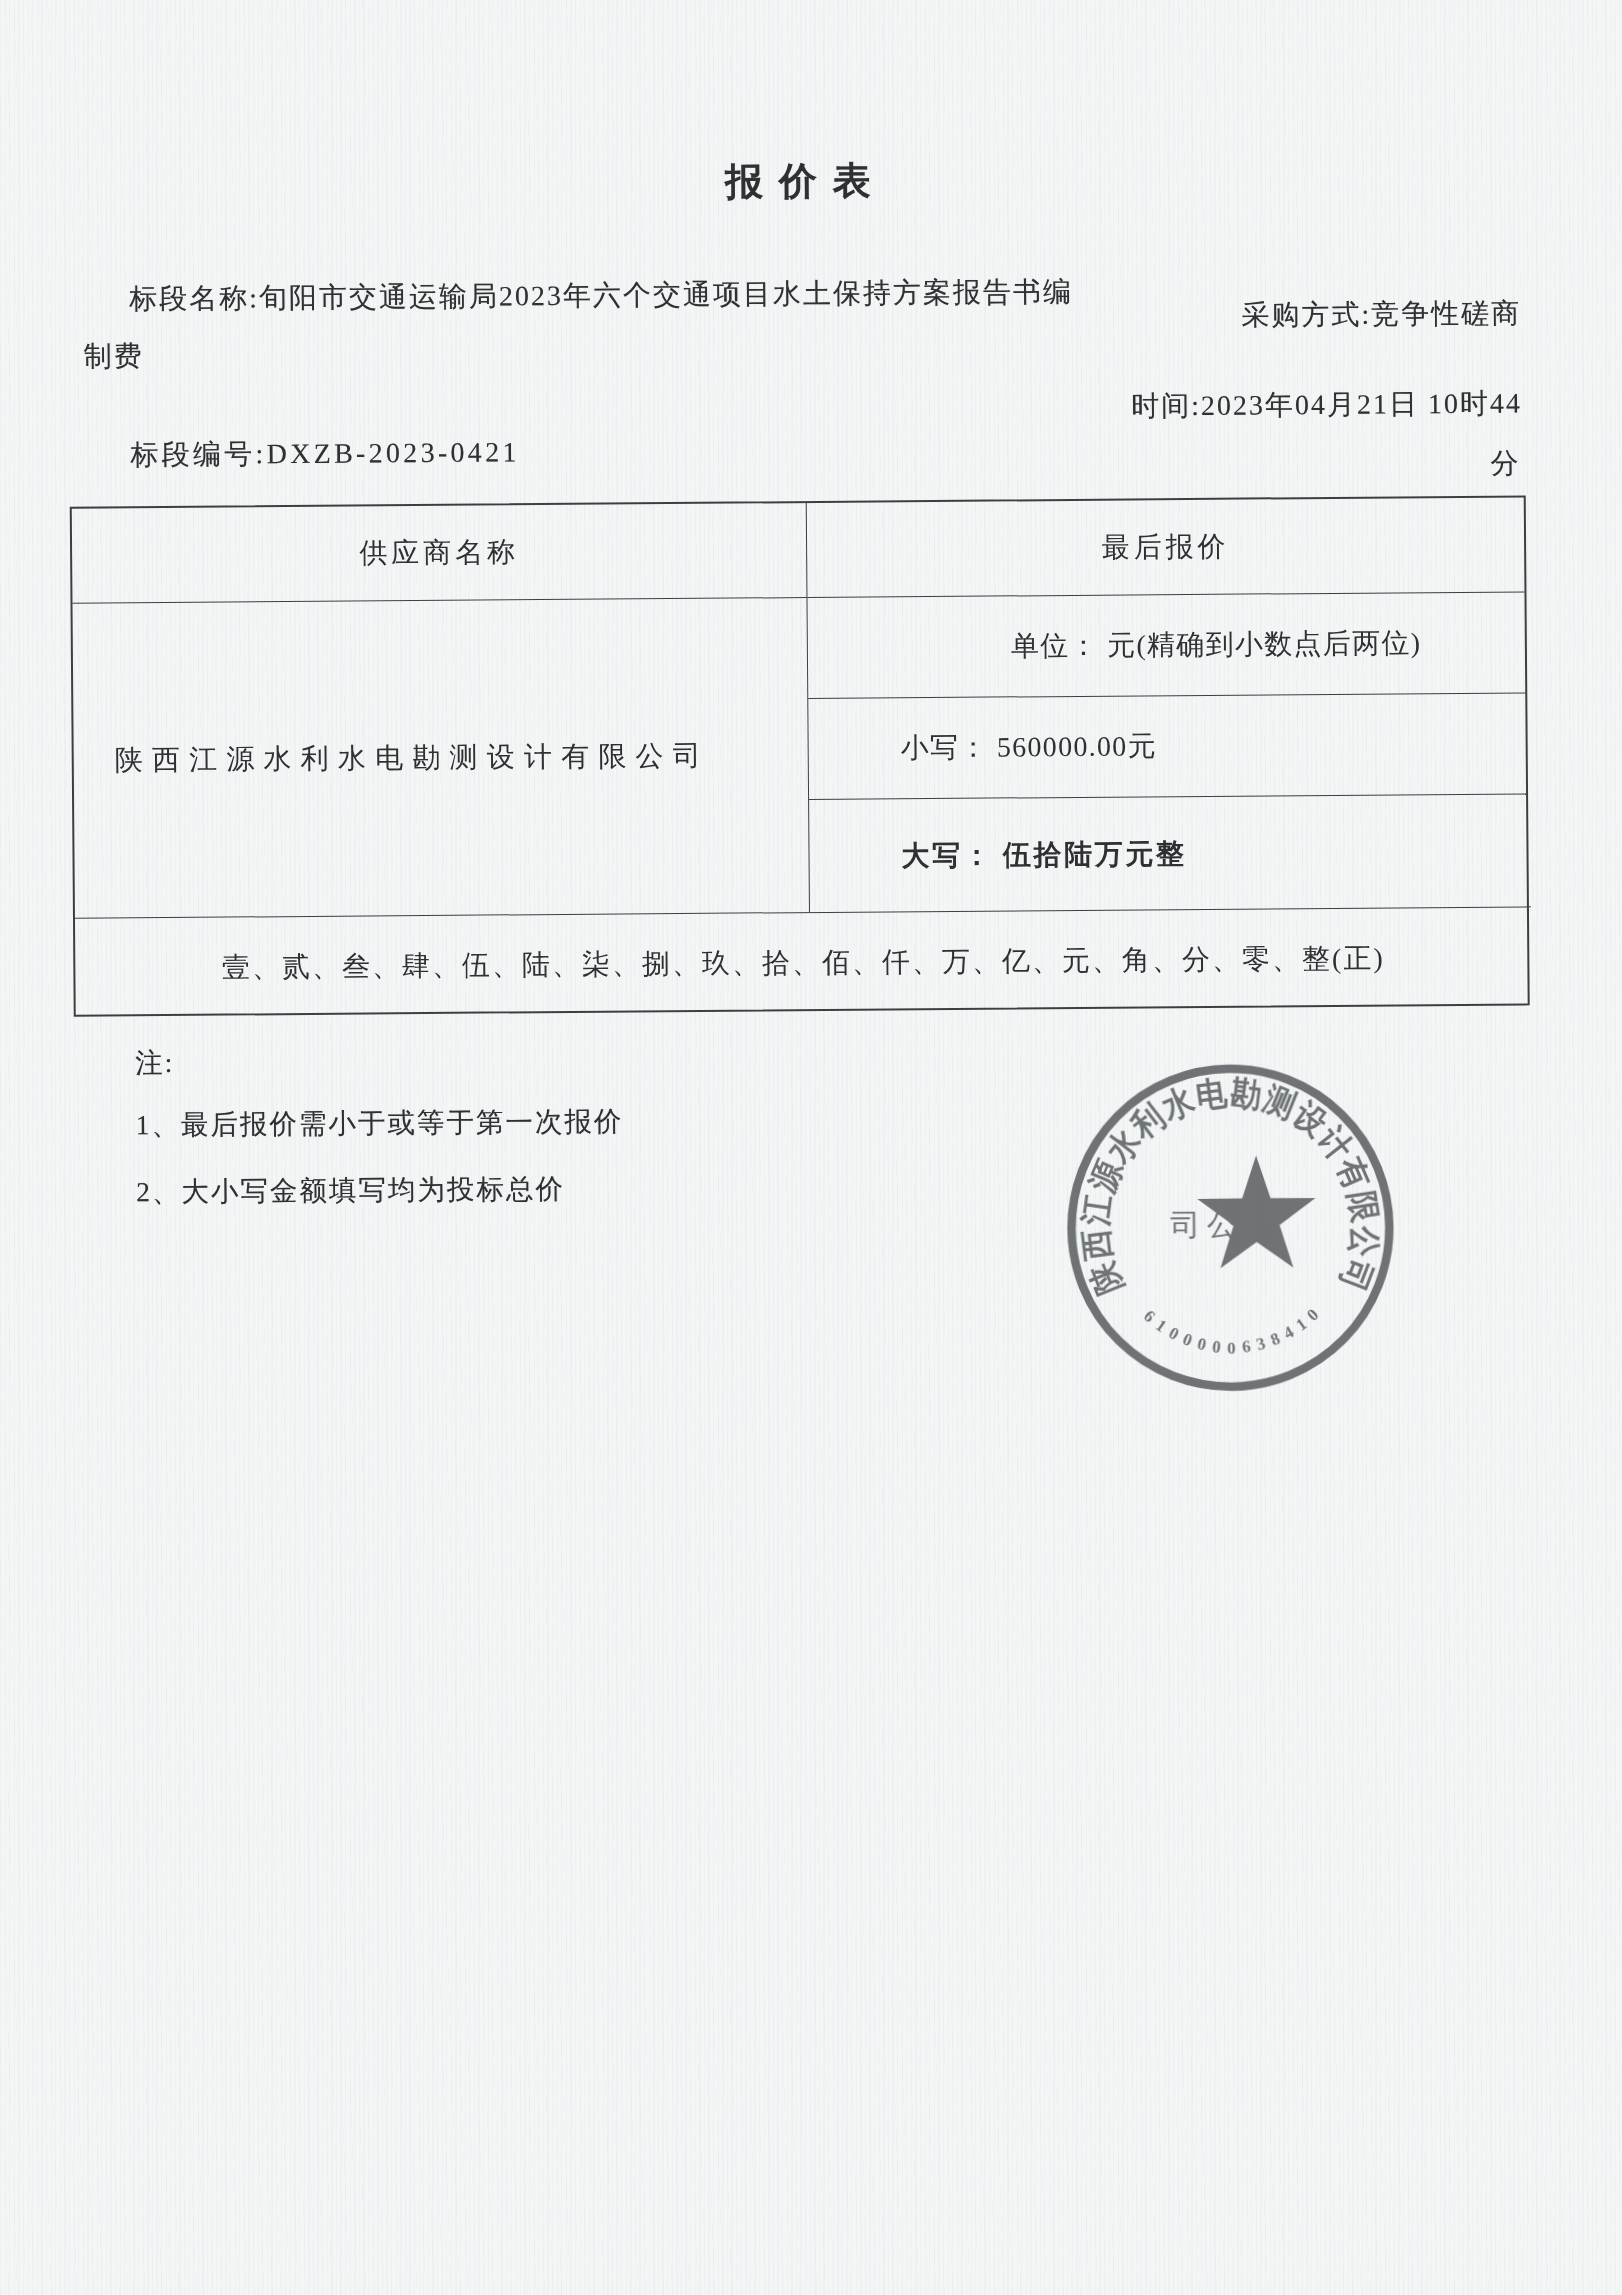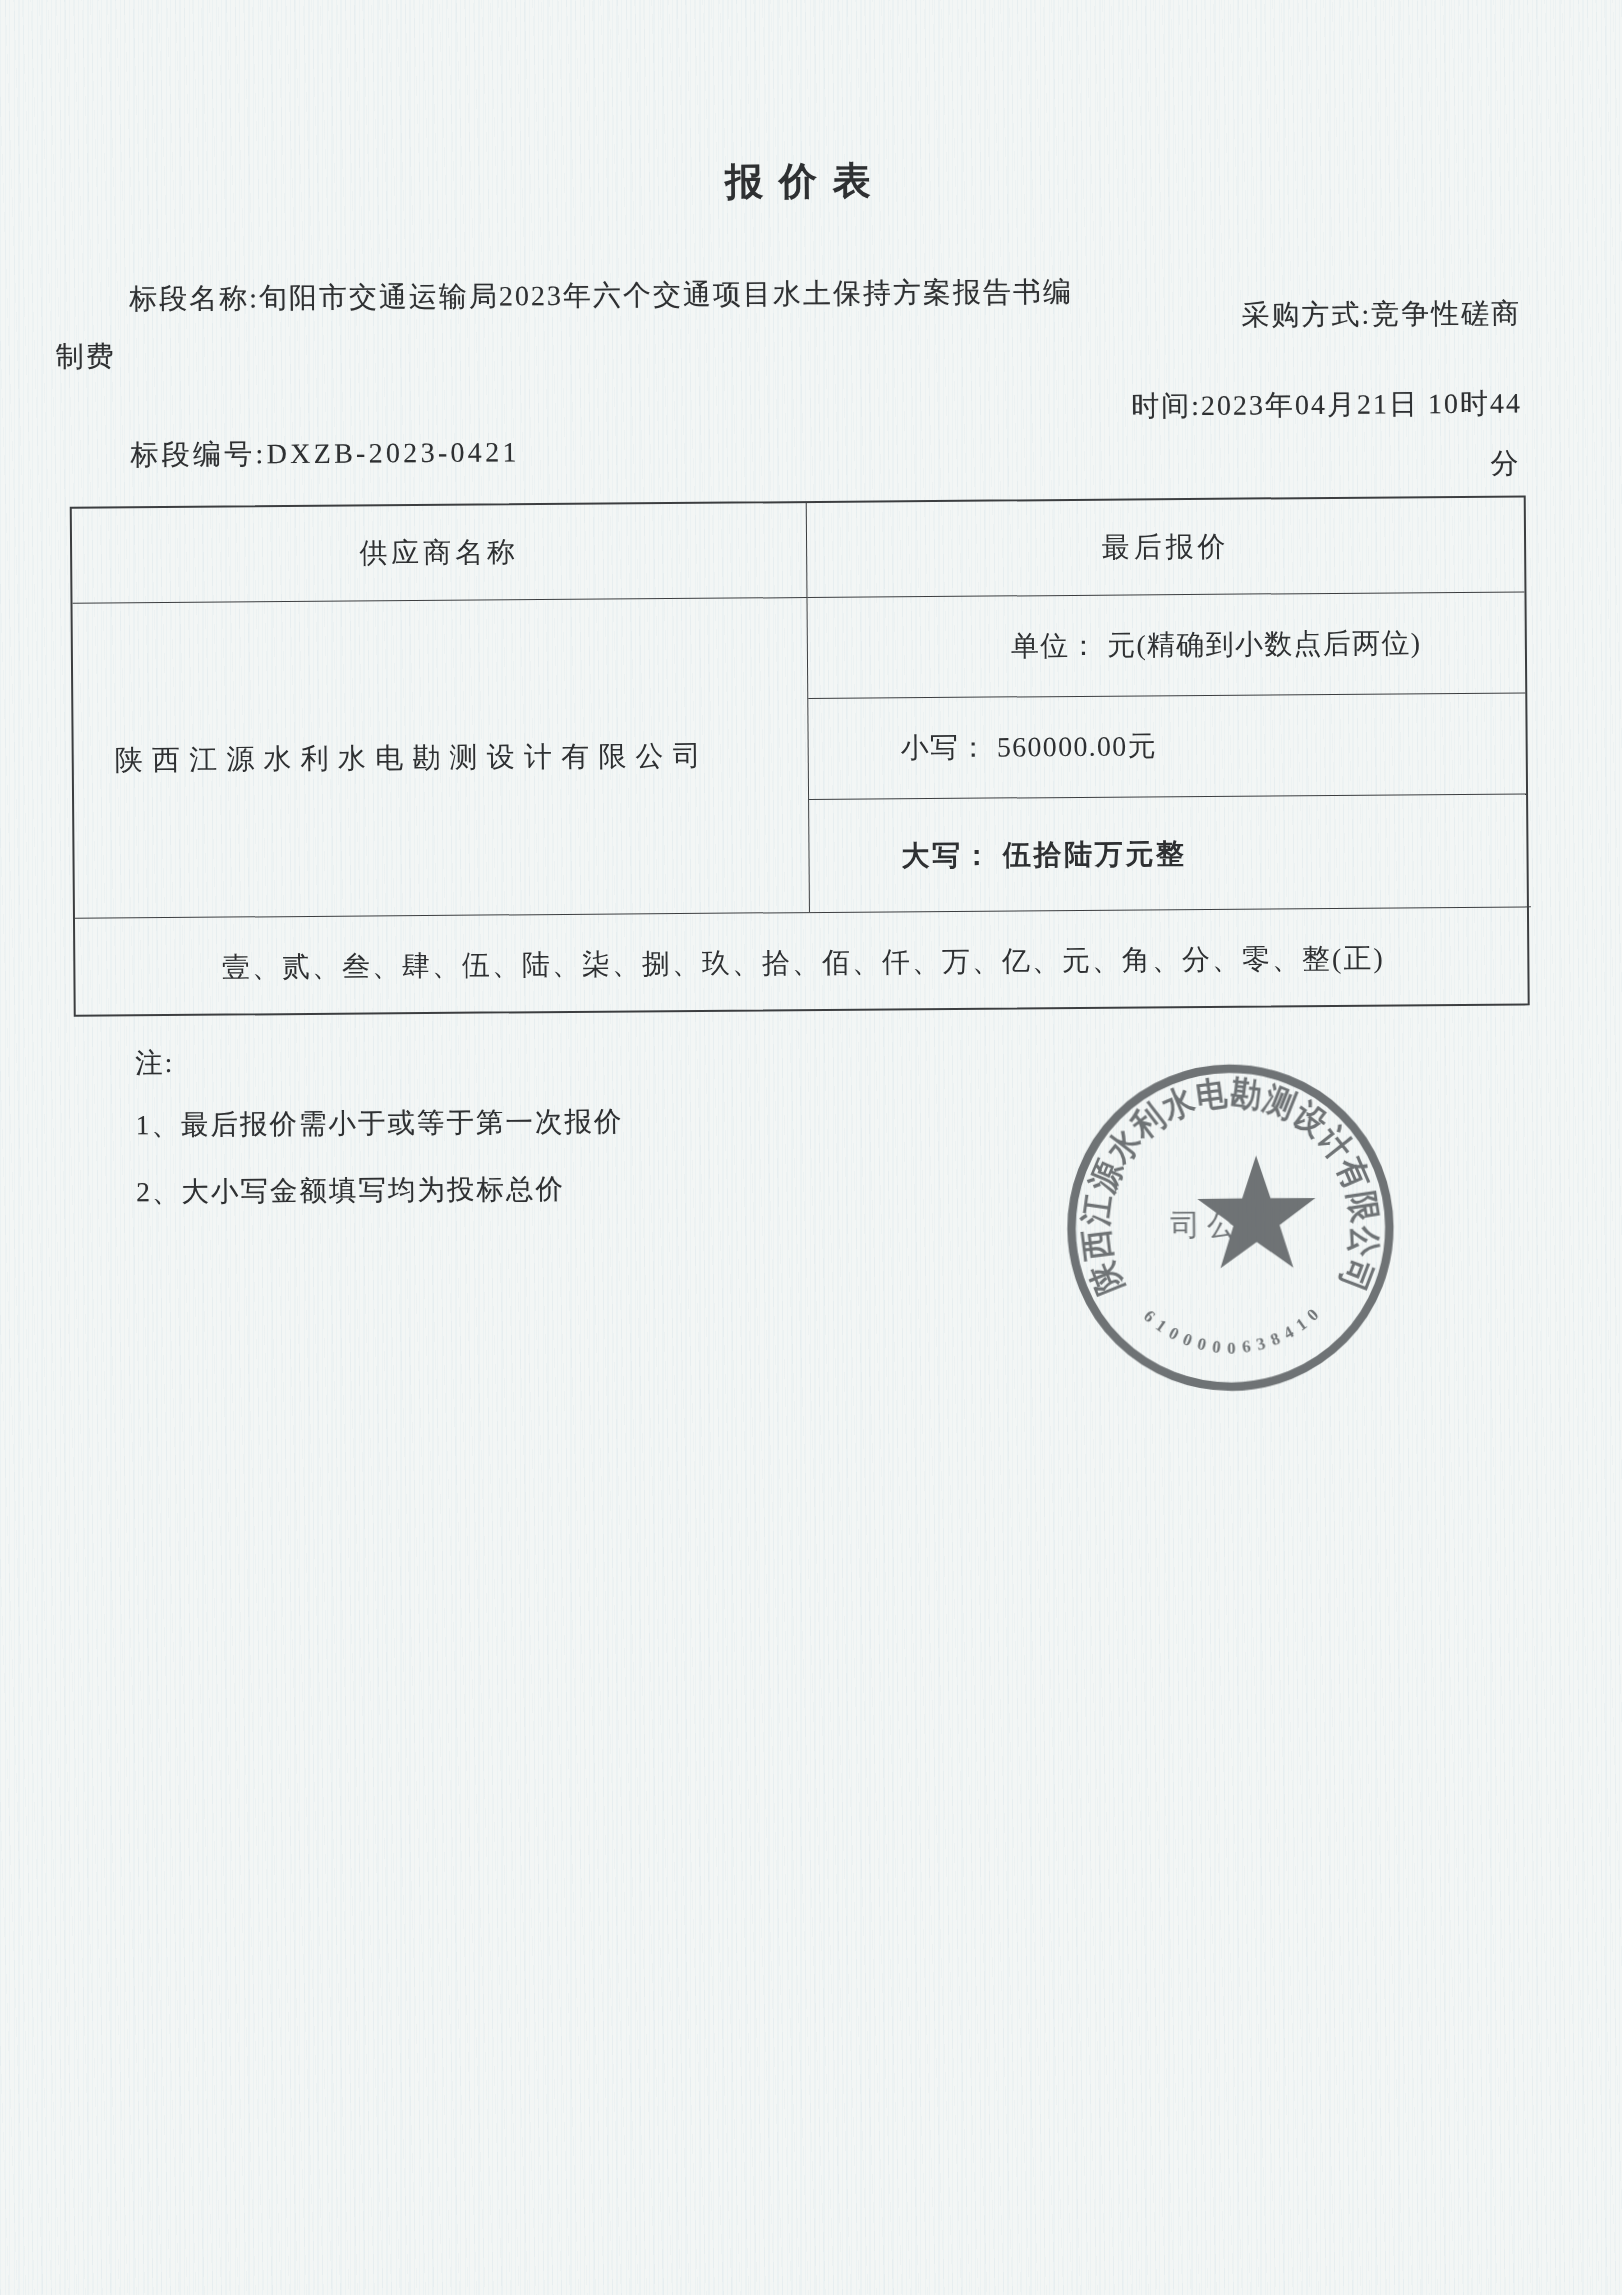--- a/index.html
+++ b/index.html
@@ -17,21 +17,21 @@
     transform:rotate(-0.45deg);
     transform-origin:50% 40%;
   }
   .txt{position:absolute;white-space:nowrap;text-shadow:0 0 0.7px rgba(45,45,45,.35);}
   .title{
     left:0;right:0;top:156px;text-align:center;
     font-size:38px;letter-spacing:15.7px;font-weight:600;
   }
   .meta{font-size:28px;letter-spacing:2px;}
   .m-line1{left:134px;top:275px;}
-  .m-line2{left:60px;top:332px;font-family:Liberation Mono, monospace;}
+  .m-line2{left:88px;top:332px;font-family:Liberation Mono, monospace;}
   .m-method{right:97px;top:300px;}
   .m-time{right:97px;top:390px;}
   .m-time2{right:99px;top:450px;}
   .m-code{left:134px;top:431px;letter-spacing:3.3px;}
 
   .quote-table{
     position:absolute;left:73px;top:501px;width:1456px;height:510px;
     border:2px solid #3c3e40;box-sizing:border-box;
     font-size:28px;
   }

